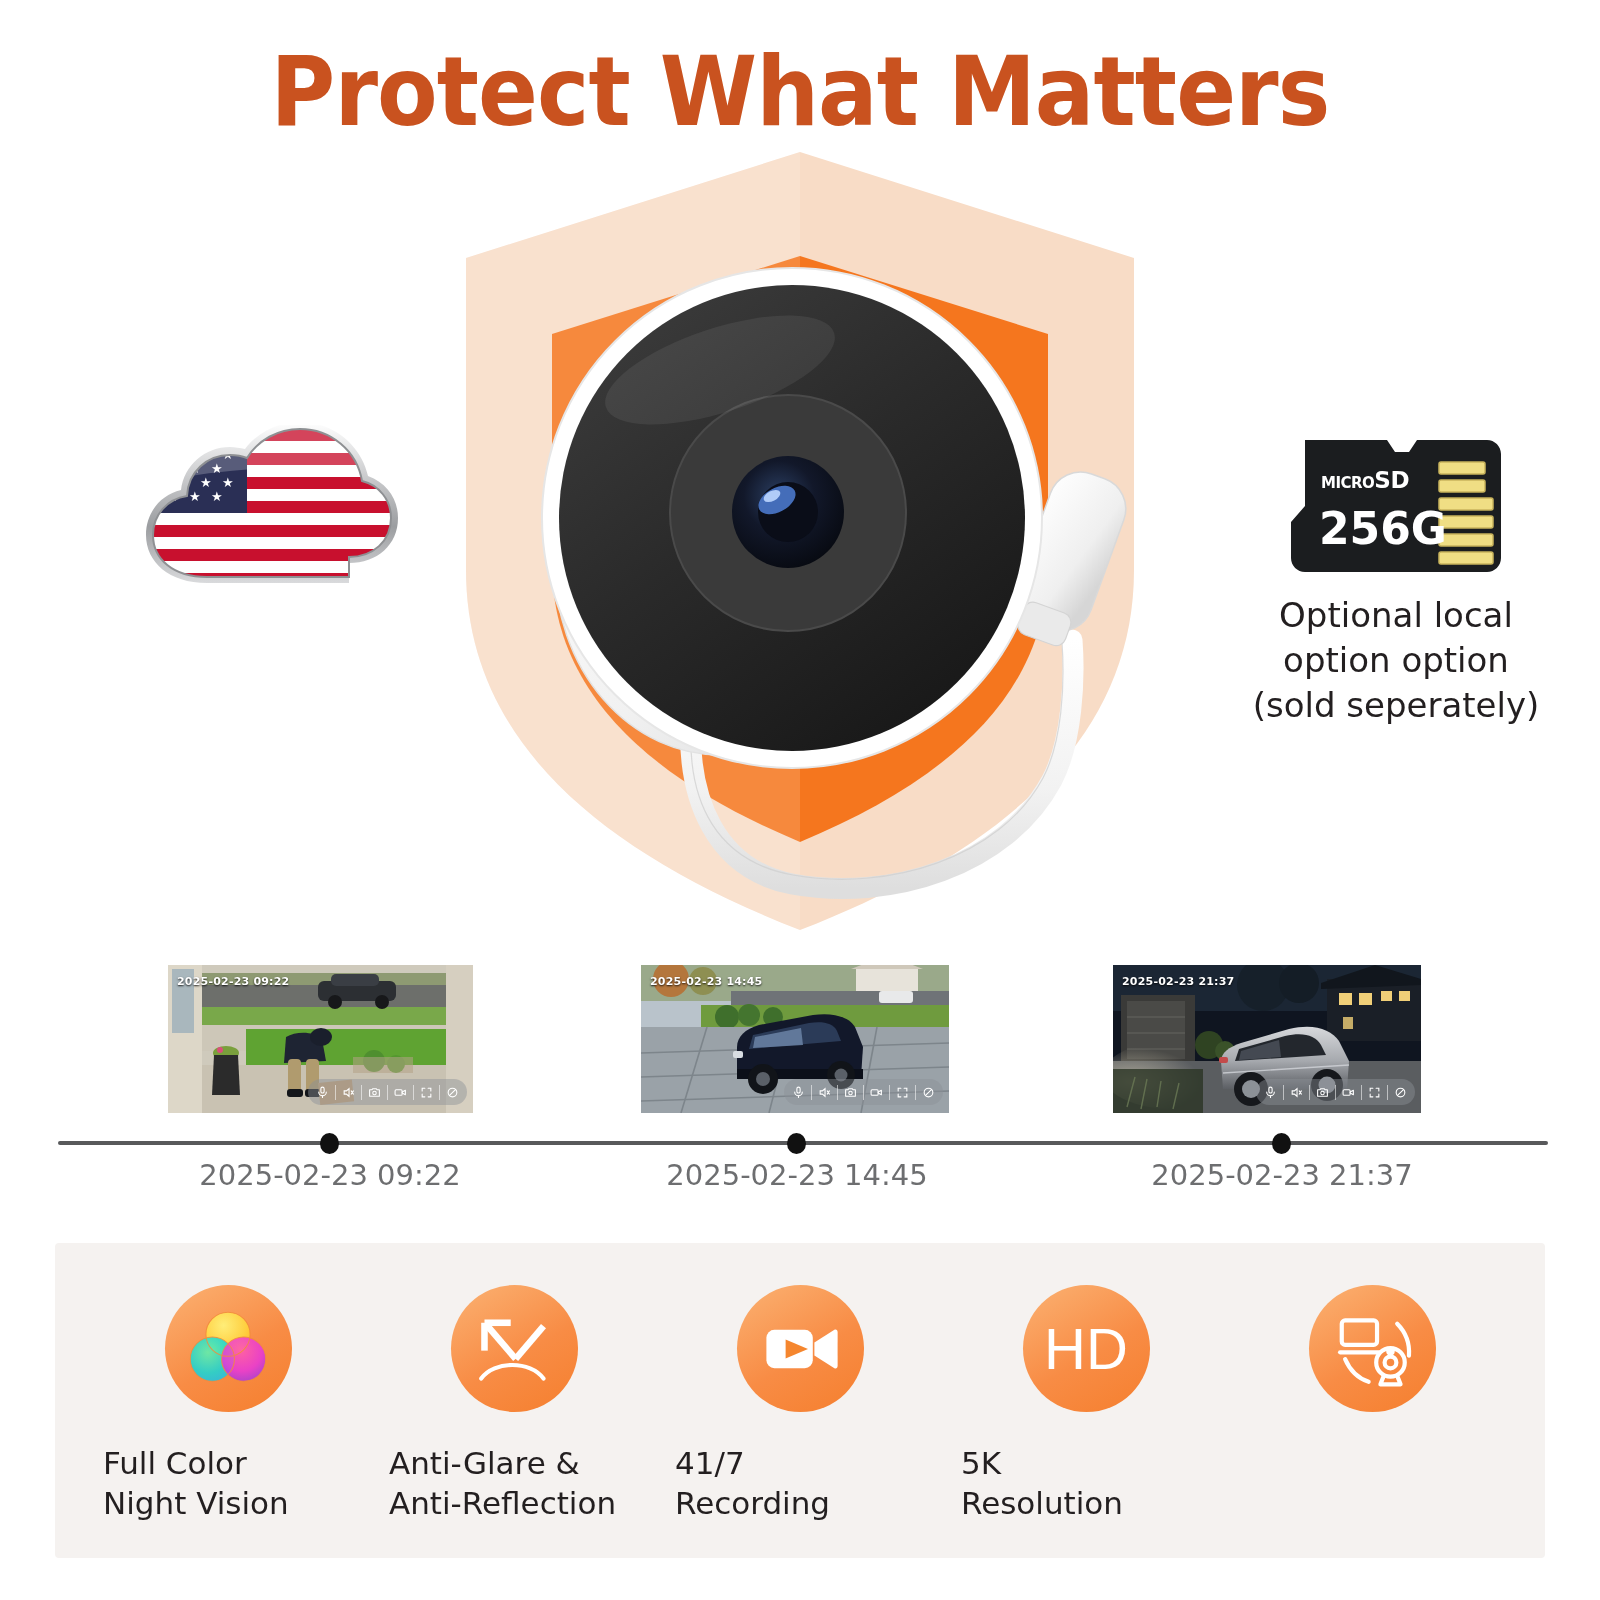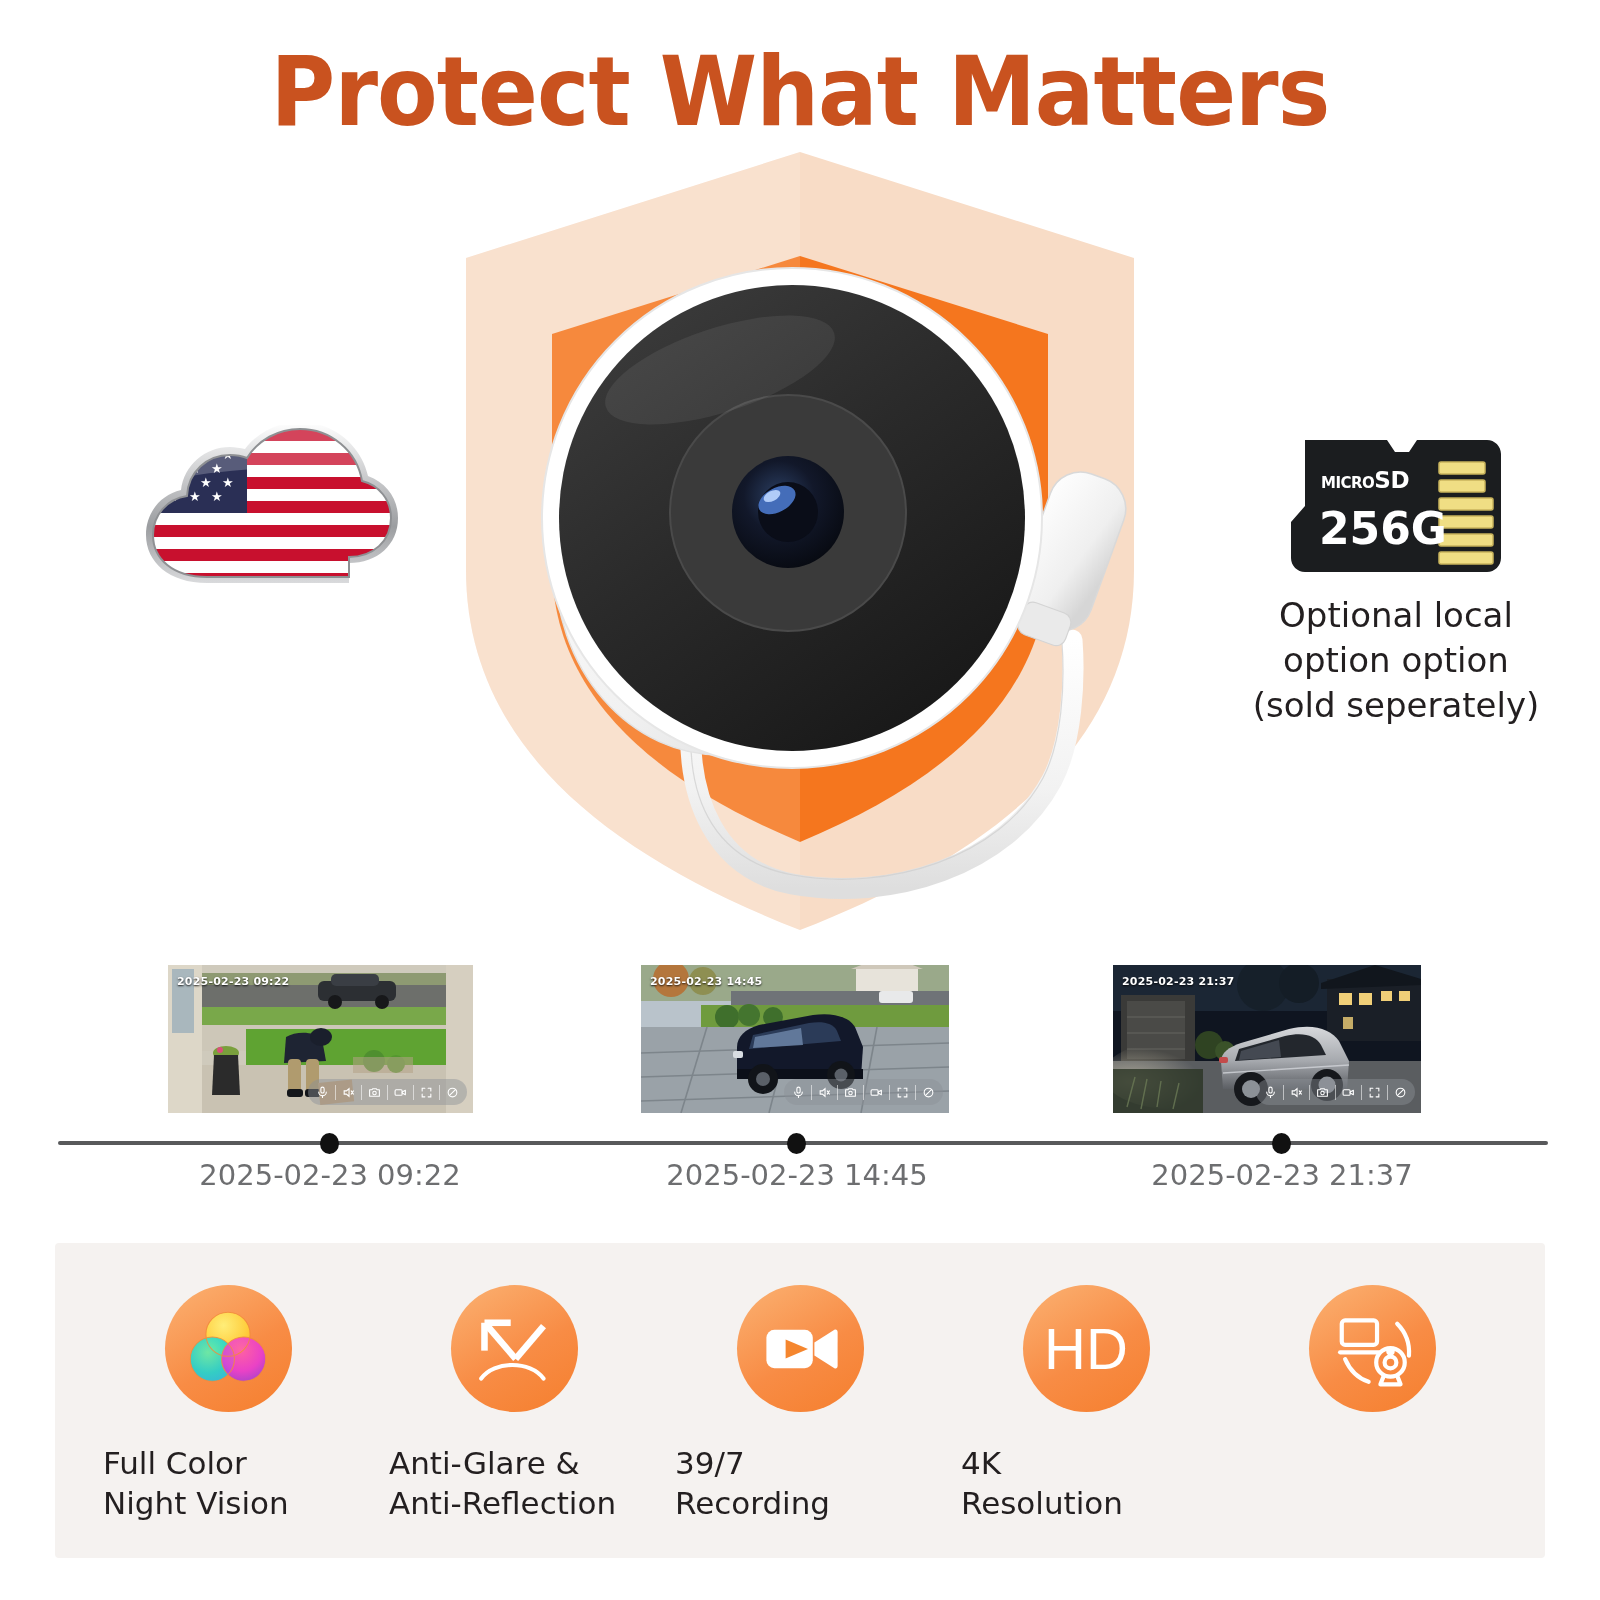--- a/index.html
+++ b/index.html
@@ -661,29 +661,29 @@
       </div>
 
       <div class="feature">
         <div class="fcircle">
           <svg width="80" height="80" viewBox="0 0 100 100">
             <rect x="8" y="26" width="58" height="48" rx="10" fill="#ffffff"></rect>
             <path d="M68 42 L93 26 C95 25 97 26 97 29 L97 71 C97 74 95 75 93 74 L68 58 Z" fill="#ffffff"></path>
             <polygon points="32,38 60,50 32,62" fill="#F5862E"></polygon>
           </svg>
         </div>
-        <div class="flabel">39/7
+        <div class="flabel">41/7
 Recording</div>
       </div>
 
       <div class="feature">
         <div class="fcircle">
           <span class="hd-text">HD</span>
         </div>
-        <div class="flabel">4K
+        <div class="flabel">5K
 Resolution</div>
       </div>
 
       <div class="feature">
         <div class="fcircle">
           <svg width="84" height="84" viewBox="0 0 100 100">
             <g fill="none" stroke="#ffffff" stroke-width="5" stroke-linecap="round" stroke-linejoin="round">
               <rect x="14" y="16" width="42" height="29" rx="4"></rect>
               <path d="M12 54 H58"></path>
               <path d="M18 62 C24 76 34 85 46 89"></path>

